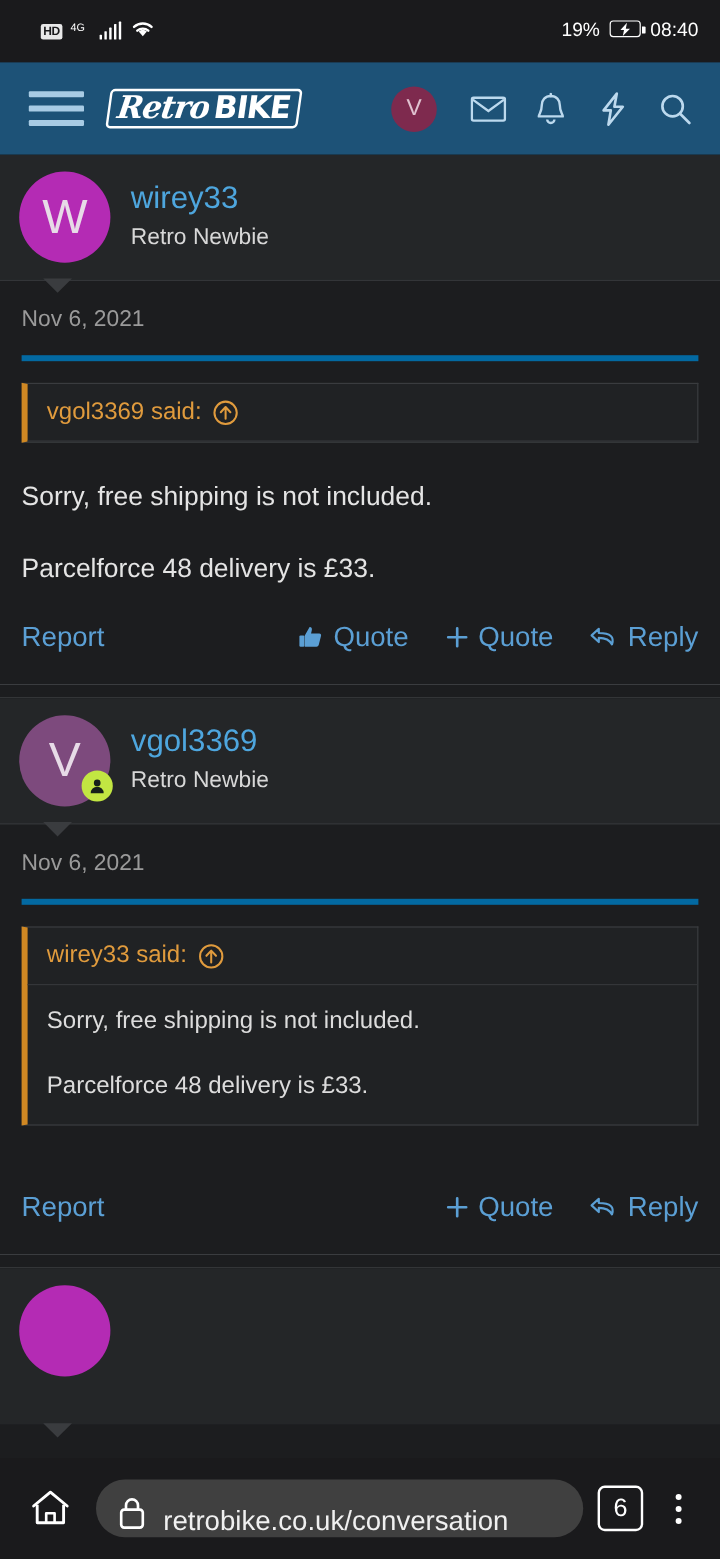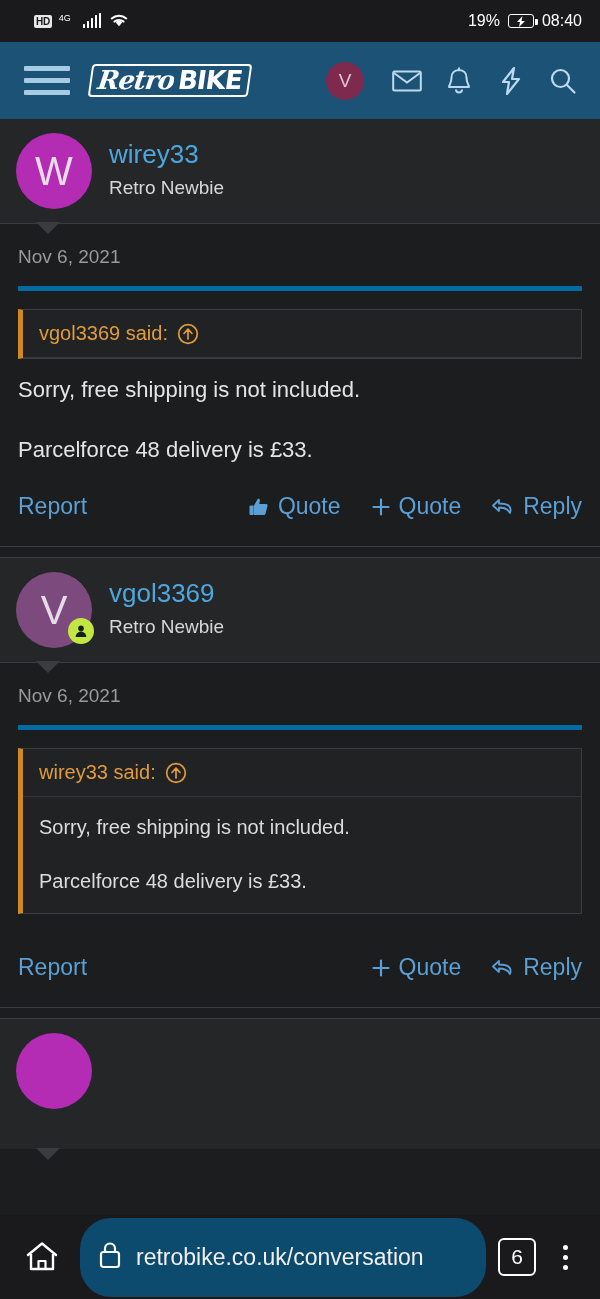--- a/index.html
+++ b/index.html
@@ -16,21 +16,21 @@
     position: relative;
     width: 600px;
     height: 1299px;
     background: #1c1d1f;
     display: flex;
     flex-direction: column;
   }
 
   
   .status-bar {
-    height: 42px;
+    height: 52px;
     background: #1a1a1c;
     display: flex;
     align-items: center;
     justify-content: space-between;
     padding: 0 18px 0 34px;
     flex: 0 0 auto;
   }
   .status-left { display: flex; align-items: center; gap: 7px; }
   .hd-badge {
     background: #e8e8e8;
@@ -51,21 +51,21 @@
     line-height: 9px;
   }
   .bars { display: flex; align-items: flex-end; gap: 1.5px; height: 14px; }
   .bars i { width: 2.5px; background: #fff; display: block; border-radius: .5px; }
   .bars i:nth-child(1) { height: 4px; }
   .bars i:nth-child(2) { height: 7px; }
   .bars i:nth-child(3) { height: 10px; }
   .bars i:nth-child(4) { height: 13px; }
   .bars i:nth-child(5) { height: 15px; }
 
-  .status-right { display: flex; align-items: center; gap: 8px; margin-left: 24px; }
+  .status-right { display: flex; align-items: flex-start; gap: 8px; margin-left: 24px; }
   .batt-pct { color: #fff; font-size: 16px; }
   .clock { color: #fff; font-size: 16px; }
   .battery {
     position: relative;
     width: 26px; height: 14px;
     border: 1.6px solid #fff;
     border-radius: 3px;
     display: flex; align-items: center; justify-content: center;
   }
   .battery::after {
@@ -202,21 +202,21 @@
     font-size: 19px;
     padding-bottom: 18px;
     border-bottom: 5px solid #0369a1;
     margin-bottom: 18px;
   }
 
   .quote {
     border: 1px solid #3a3c3f;
     border-left: 5px solid #d08823;
     background: #202224;
-    margin-bottom: 14px;
+    margin-bottom: 28px;
   }
   .quote-head {
     padding: 12px 16px 12px 16px;
     border-bottom: 1px solid #343639;
     display: flex;
     align-items: center;
     gap: 9px;
   }
   .quote-author { color: #e09b3d; font-size: 20px; }
   .quote-jump { cursor: pointer; display: flex; }
@@ -264,25 +264,25 @@
     height: 84px;
     background: #1a1a1c;
     display: flex;
     align-items: center;
     padding: 0 18px 0 16px;
     gap: 12px;
   }
   .home-btn { width: 52px; display: flex; align-items: center; justify-content: center; cursor: pointer; }
   .url-pill {
     flex: 1 1 auto;
-    height: 79px;
-    background: #0c4a6e;
+    height: 48px;
+    background: #404040;
     border-radius: 31px;
     display: flex;
-    align-items: center;
+    align-items: flex-end;
     padding: 0 18px;
     gap: 14px;
     overflow: hidden;
     cursor: pointer;
     min-width: 0;
   }
   .url-text {
     color: #f0f0f0;
     font-size: 23px;
     white-space: nowrap;

